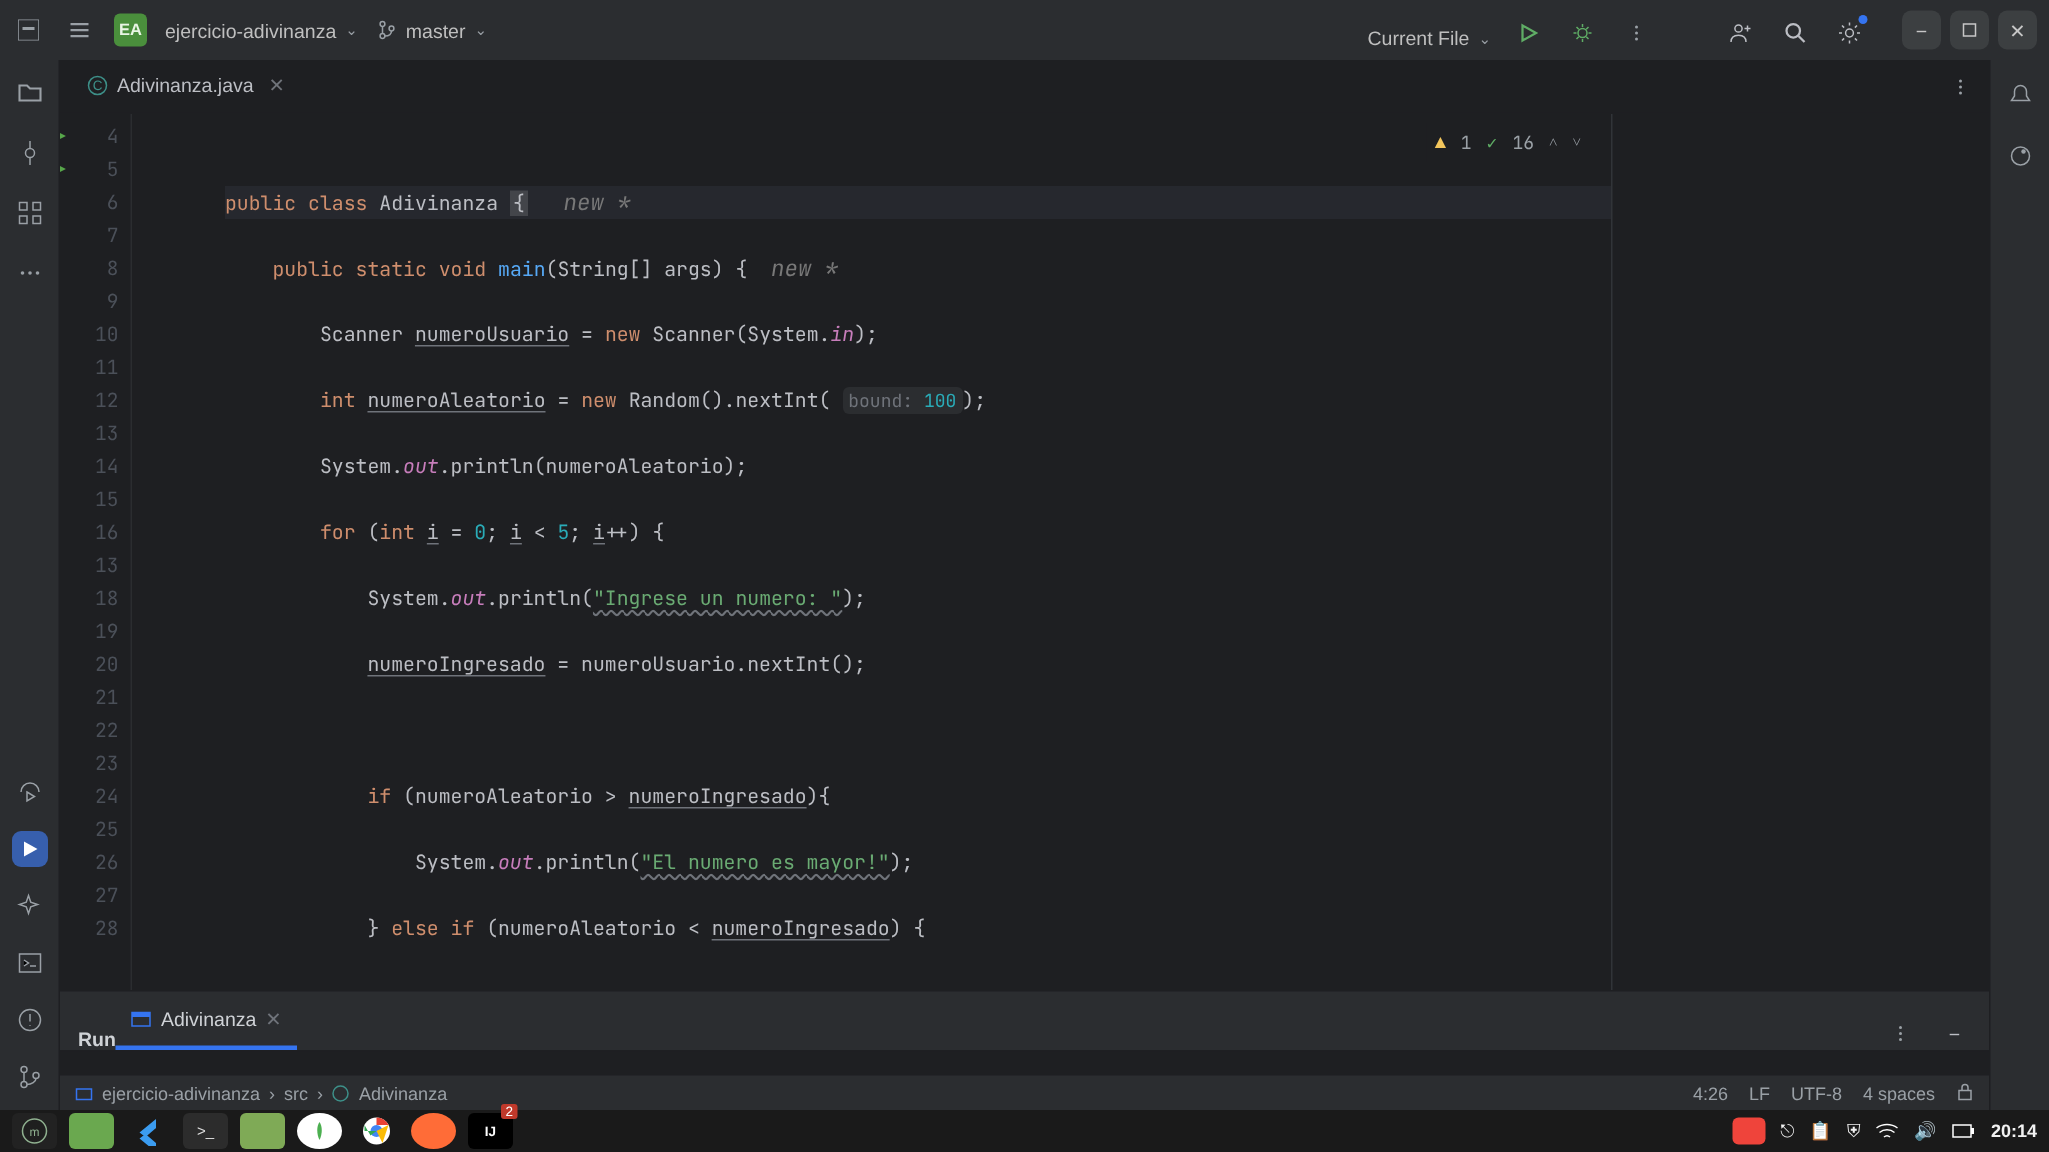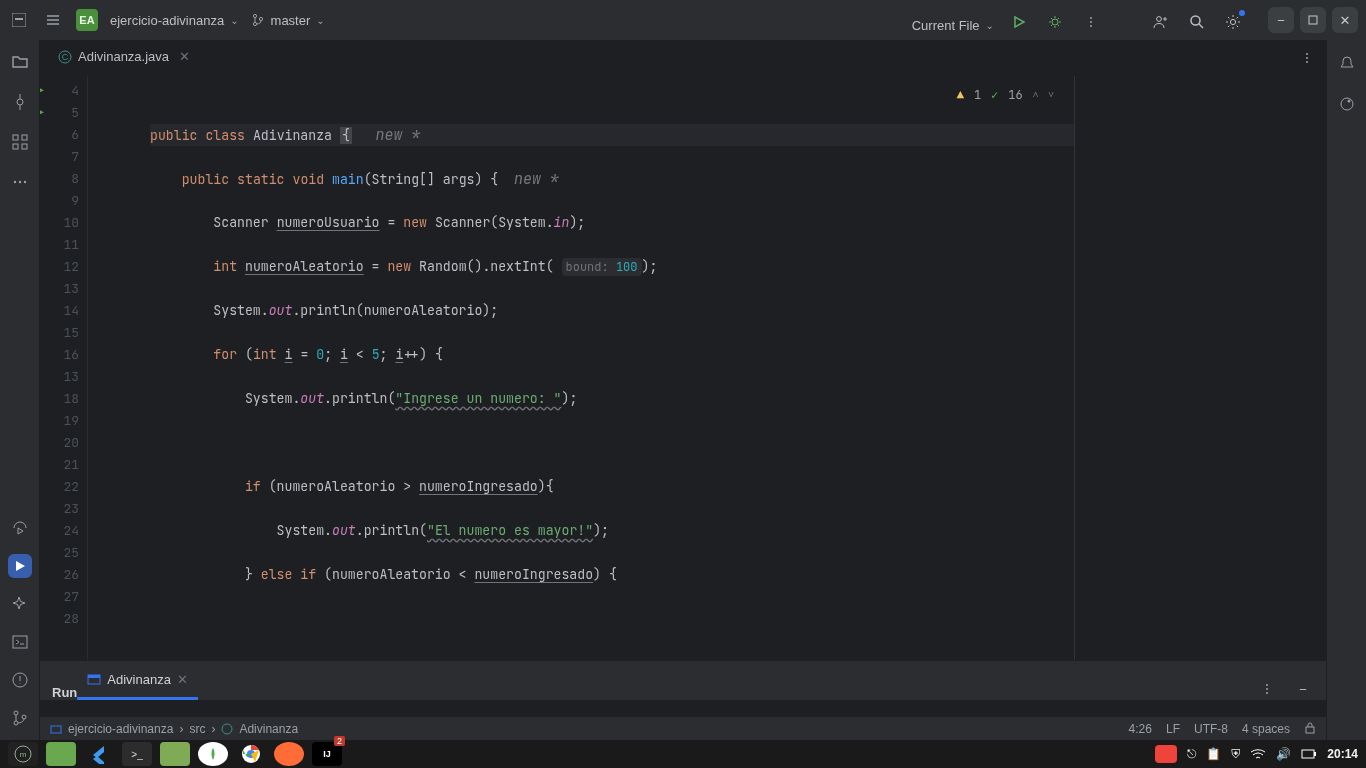--- a/index.html
+++ b/index.html
@@ -275,20 +275,21 @@
             <span class="chev">˄</span>
             <span class="chev">˅</span>
           </div>
 <div class="line hl"><span class="kw">public</span> <span class="kw">class</span> <span>Adivinanza</span> <span style="background:#43454a;padding:0 2px">{</span>   <span class="inlay">new *</span></div>
 <div class="line">    <span class="kw">public</span> <span class="kw">static</span> <span class="kw">void</span> <span class="fn">main</span><span>(String[] args) {</span>  <span class="inlay">new *</span></div>
 <div class="line">        <span>Scanner </span><span class="tul">numeroUsuario</span><span> = </span><span class="kw">new</span><span> Scanner(System.</span><span class="field">in</span><span>);</span></div>
 <div class="line">        <span class="kw">int</span><span> </span><span class="tul">numeroAleatorio</span><span> = </span><span class="kw">new</span><span> Random().nextInt( </span><span class="hint"><span>bound:</span> <span style="color:#2aacb8">100</span></span><span>);</span></div>
 <div class="line">        <span>System.</span><span class="field">out</span><span>.println(numeroAleatorio);</span></div>
 <div class="line">        <span class="kw">for</span><span> (</span><span class="kw">int</span><span> </span><span class="tul">i</span><span> = </span><span class="num">0</span><span>; </span><span class="tul">i</span><span> &lt; </span><span class="num">5</span><span>; </span><span class="tul">i</span><span>++) {</span></div>
 <div class="line">            <span>System.</span><span class="field">out</span><span>.println(</span><span class="str ul">"Ingrese un numero: "</span><span>);</span></div>
+<div class="line">            <span class="tul">numeroIngresado</span><span> = numeroUsuario.nextInt();</span></div>
 <div class="line"></div>
 <div class="line">            <span class="kw">if</span><span> (numeroAleatorio &gt; </span><span class="tul">numeroIngresado</span><span>){</span></div>
 <div class="line">                <span>System.</span><span class="field">out</span><span>.println(</span><span class="str ul">"El numero es mayor!"</span><span>);</span></div>
 <div class="line">            <span>} </span><span class="kw">else if</span><span> (numeroAleatorio &lt; </span><span class="tul">numeroIngresado</span><span>) {</span></div>
 
 
 
 
 
 

